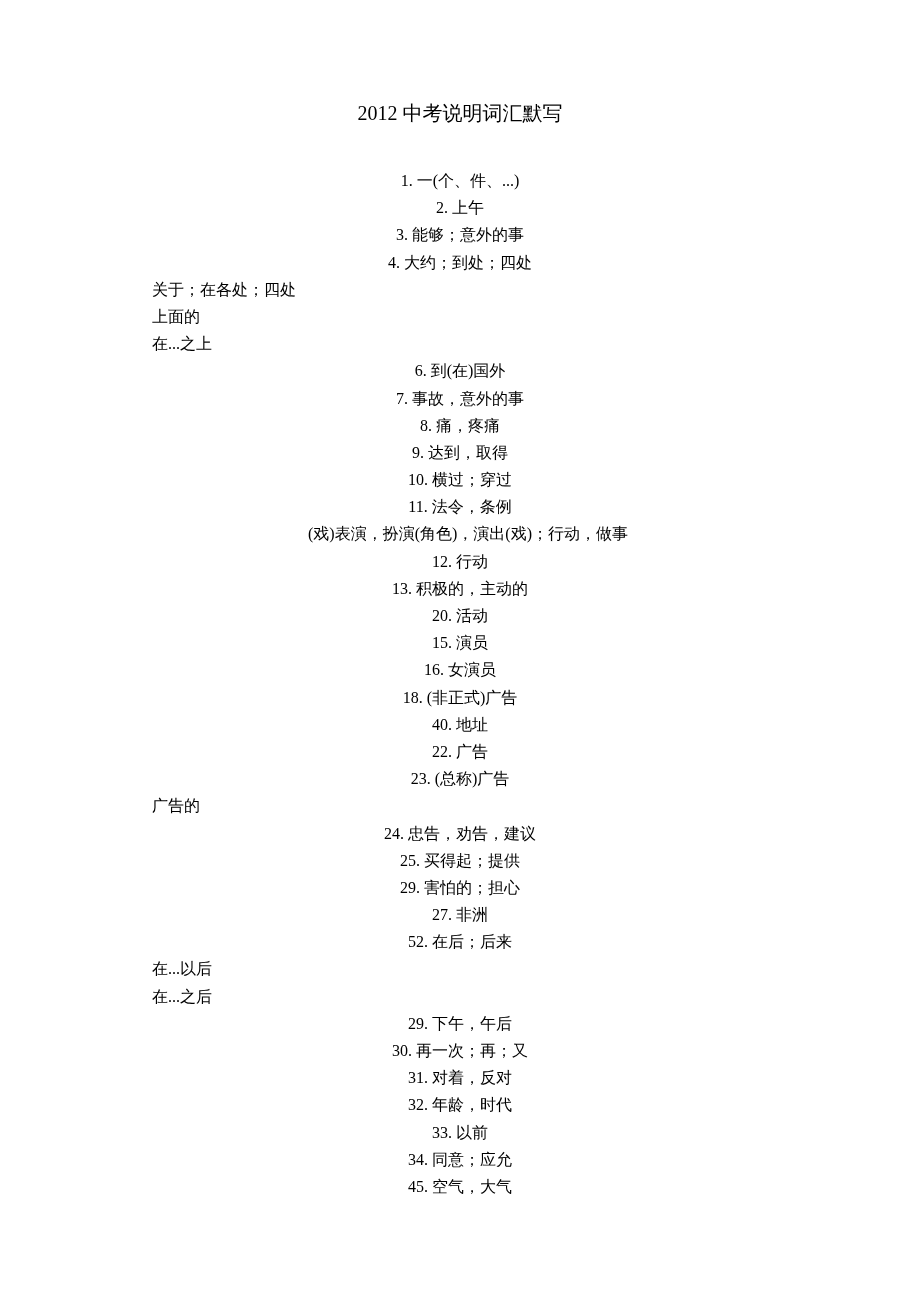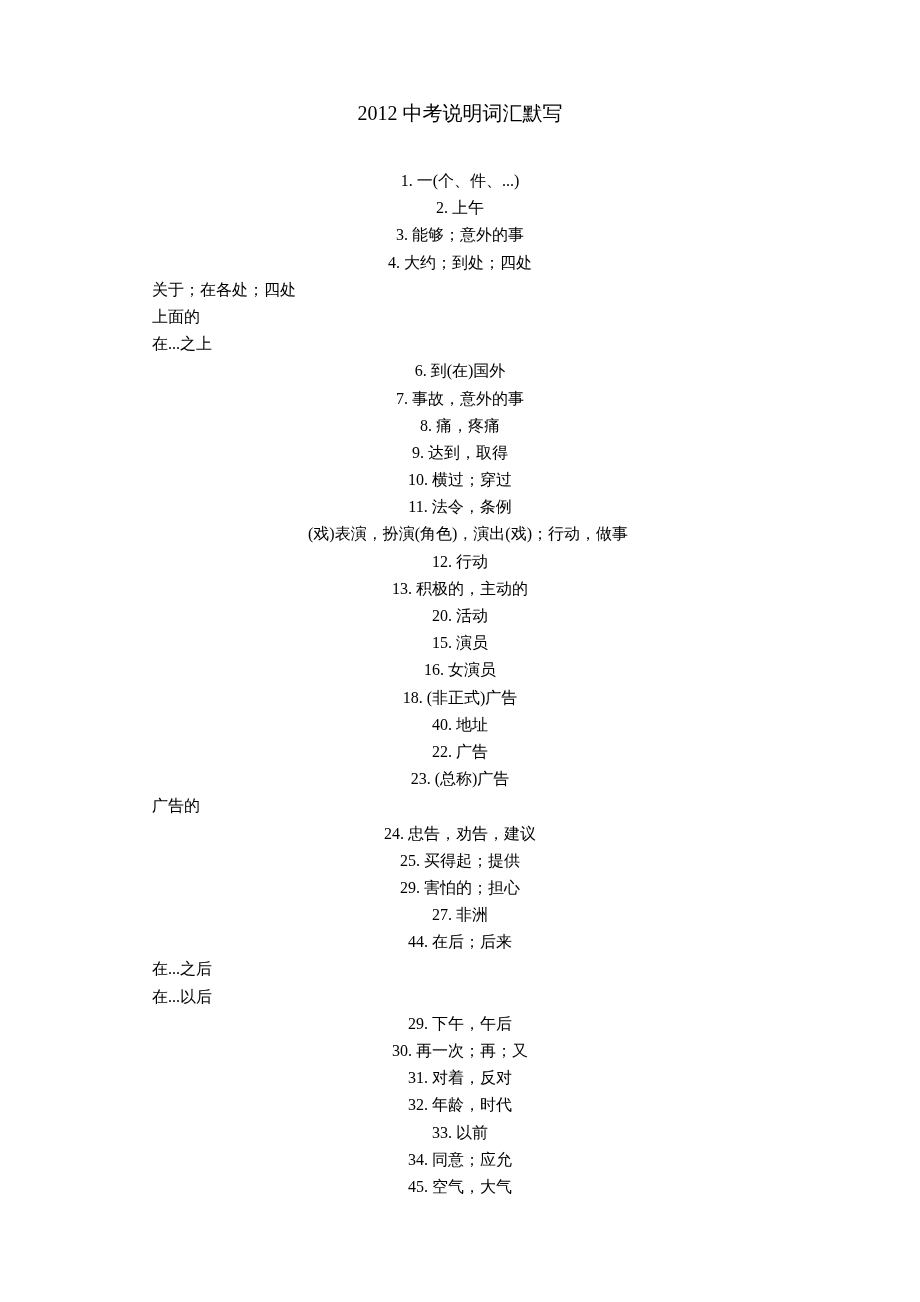--- a/index.html
+++ b/index.html
@@ -60,23 +60,23 @@
       <div class="item"><span>16. </span><span>女演员</span></div>
       <div class="item"><span>18. </span><span>(非正式)广告</span></div>
       <div class="item"><span>40. </span><span>地址</span></div>
       <div class="item"><span>22. </span><span>广告</span></div>
       <div class="item"><span>23. </span><span>(总称)广告</span></div>
       <div class="sub">广告的</div>
       <div class="item"><span>24. </span><span>忠告，劝告，建议</span></div>
       <div class="item"><span>25. </span><span>买得起；提供</span></div>
       <div class="item"><span>29. </span><span>害怕的；担心</span></div>
       <div class="item"><span>27. </span><span>非洲</span></div>
-      <div class="item"><span>44. </span><span>在后；后来</span></div>
+      <div class="item"><span>52. </span><span>在后；后来</span></div>
+      <div class="sub">在...以后</div>
       <div class="sub">在...之后</div>
-      <div class="sub">在...以后</div>
       <div class="item"><span>29. </span><span>下午，午后</span></div>
       <div class="item"><span>30. </span><span>再一次；再；又</span></div>
       <div class="item"><span>31. </span><span>对着，反对</span></div>
       <div class="item"><span>32. </span><span>年龄，时代</span></div>
       <div class="item"><span>33. </span><span>以前</span></div>
       <div class="item"><span>34. </span><span>同意；应允</span></div>
       <div class="item"><span>45. </span><span>空气，大气</span></div>
     </div>
 </div>
 

